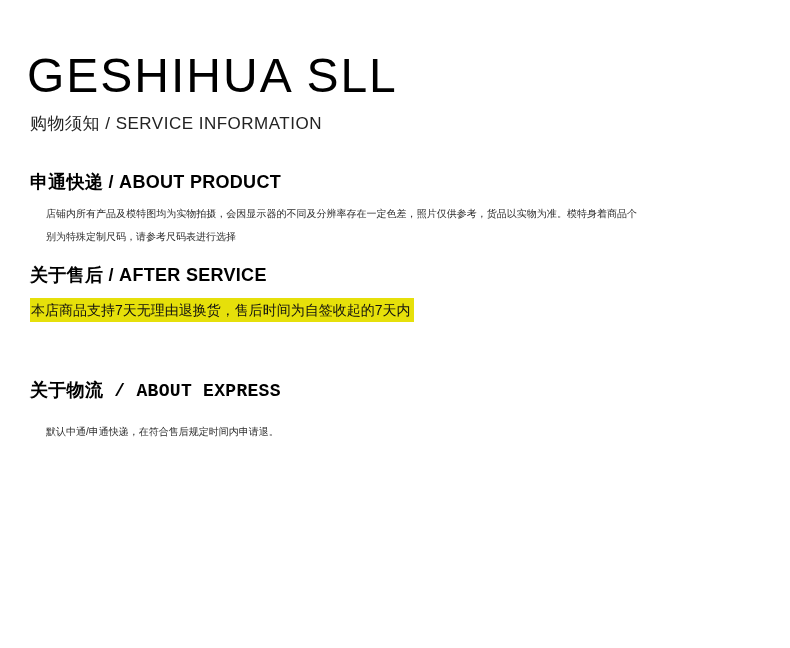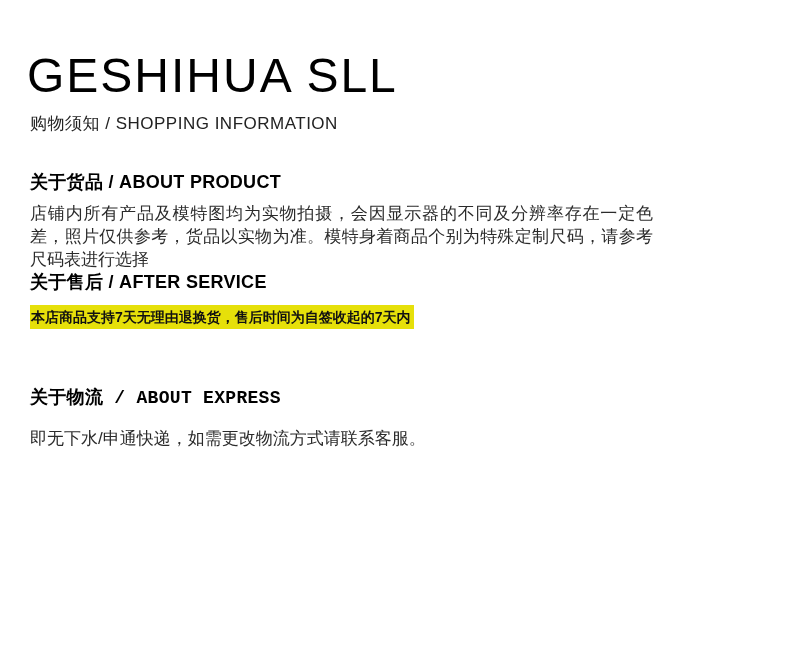--- a/index.html
+++ b/index.html
@@ -39,32 +39,32 @@
     font-size: 18px;
     line-height: 22px;
     font-weight: 700;
     letter-spacing: 0.3px;
     color: #000000;
   }
   .heading-product { margin-top: 37px; }
   .heading-service { }
   .heading-express { margin-top: 58px; font-family: Liberation Mono, monospace; }
   .body-para {
-    margin: 0;
-    font-size: 17px;
+    margin: 16px;
+    font-size: 10px;
     line-height: 23px;
     color: #2b2b2b;
     text-align: justify;
   }
   .para-product { margin-top: 9px; }
   .highlight-line {
     margin: 12px 0 0;
     font-size: 14px;
     line-height: 24px;
-    font-weight: 700;
+    font-weight: 400;
     color: #111111;
   }
   .highlight-mark {
     display: inline-block;
     background: #e6e00a;
     padding: 0 3px 0 1px;
   }
   .para-service {
     margin-top: 2px;
     text-indent: 137px;
@@ -72,32 +72,32 @@
   .para-express-1 { margin-top: 18px; text-align: left; }
   .para-express-2 { margin-top: 2px; text-align: left; }
 </style>
 </head>
 <body>
 
 <div class="page">
 
   <h1 class="brand-title">GESHIHUA SLL</h1>
 
-  <div class="page-subtitle">购物须知 / SHOPPING INFORMATION</div>
+  <div class="page-subtitle">购物须知 / SERVICE INFORMATION</div>
 
   <section>
-    <h2 class="section-heading heading-product">关于货品 / ABOUT PRODUCT</h2>
+    <h2 class="section-heading heading-product">申通快递 / ABOUT PRODUCT</h2>
     <p class="body-para para-product">店铺内所有产品及模特图均为实物拍摄，会因显示器的不同及分辨率存在一定色差，照片仅供参考，货品以实物为准。模特身着商品个别为特殊定制尺码，请参考尺码表进行选择</p>
   </section>
 
   <section>
     <h2 class="section-heading heading-service">关于售后 / AFTER SERVICE</h2>
     <p class="highlight-line">
       <span class="highlight-mark">本店商品支持7天无理由退换货，售后时间为自签收起的7天内</span>
     </p>
   </section>
 
   <section>
     <h2 class="section-heading heading-express">关于物流 / ABOUT EXPRESS</h2>
-    <p class="body-para para-express-1">即无下水/申通快递，如需更改物流方式请联系客服。</p>
+    <p class="body-para para-express-1">默认中通/申通快递，在符合售后规定时间内申请退。</p>
   </section>
 
 </div>
 
 </body></html>

